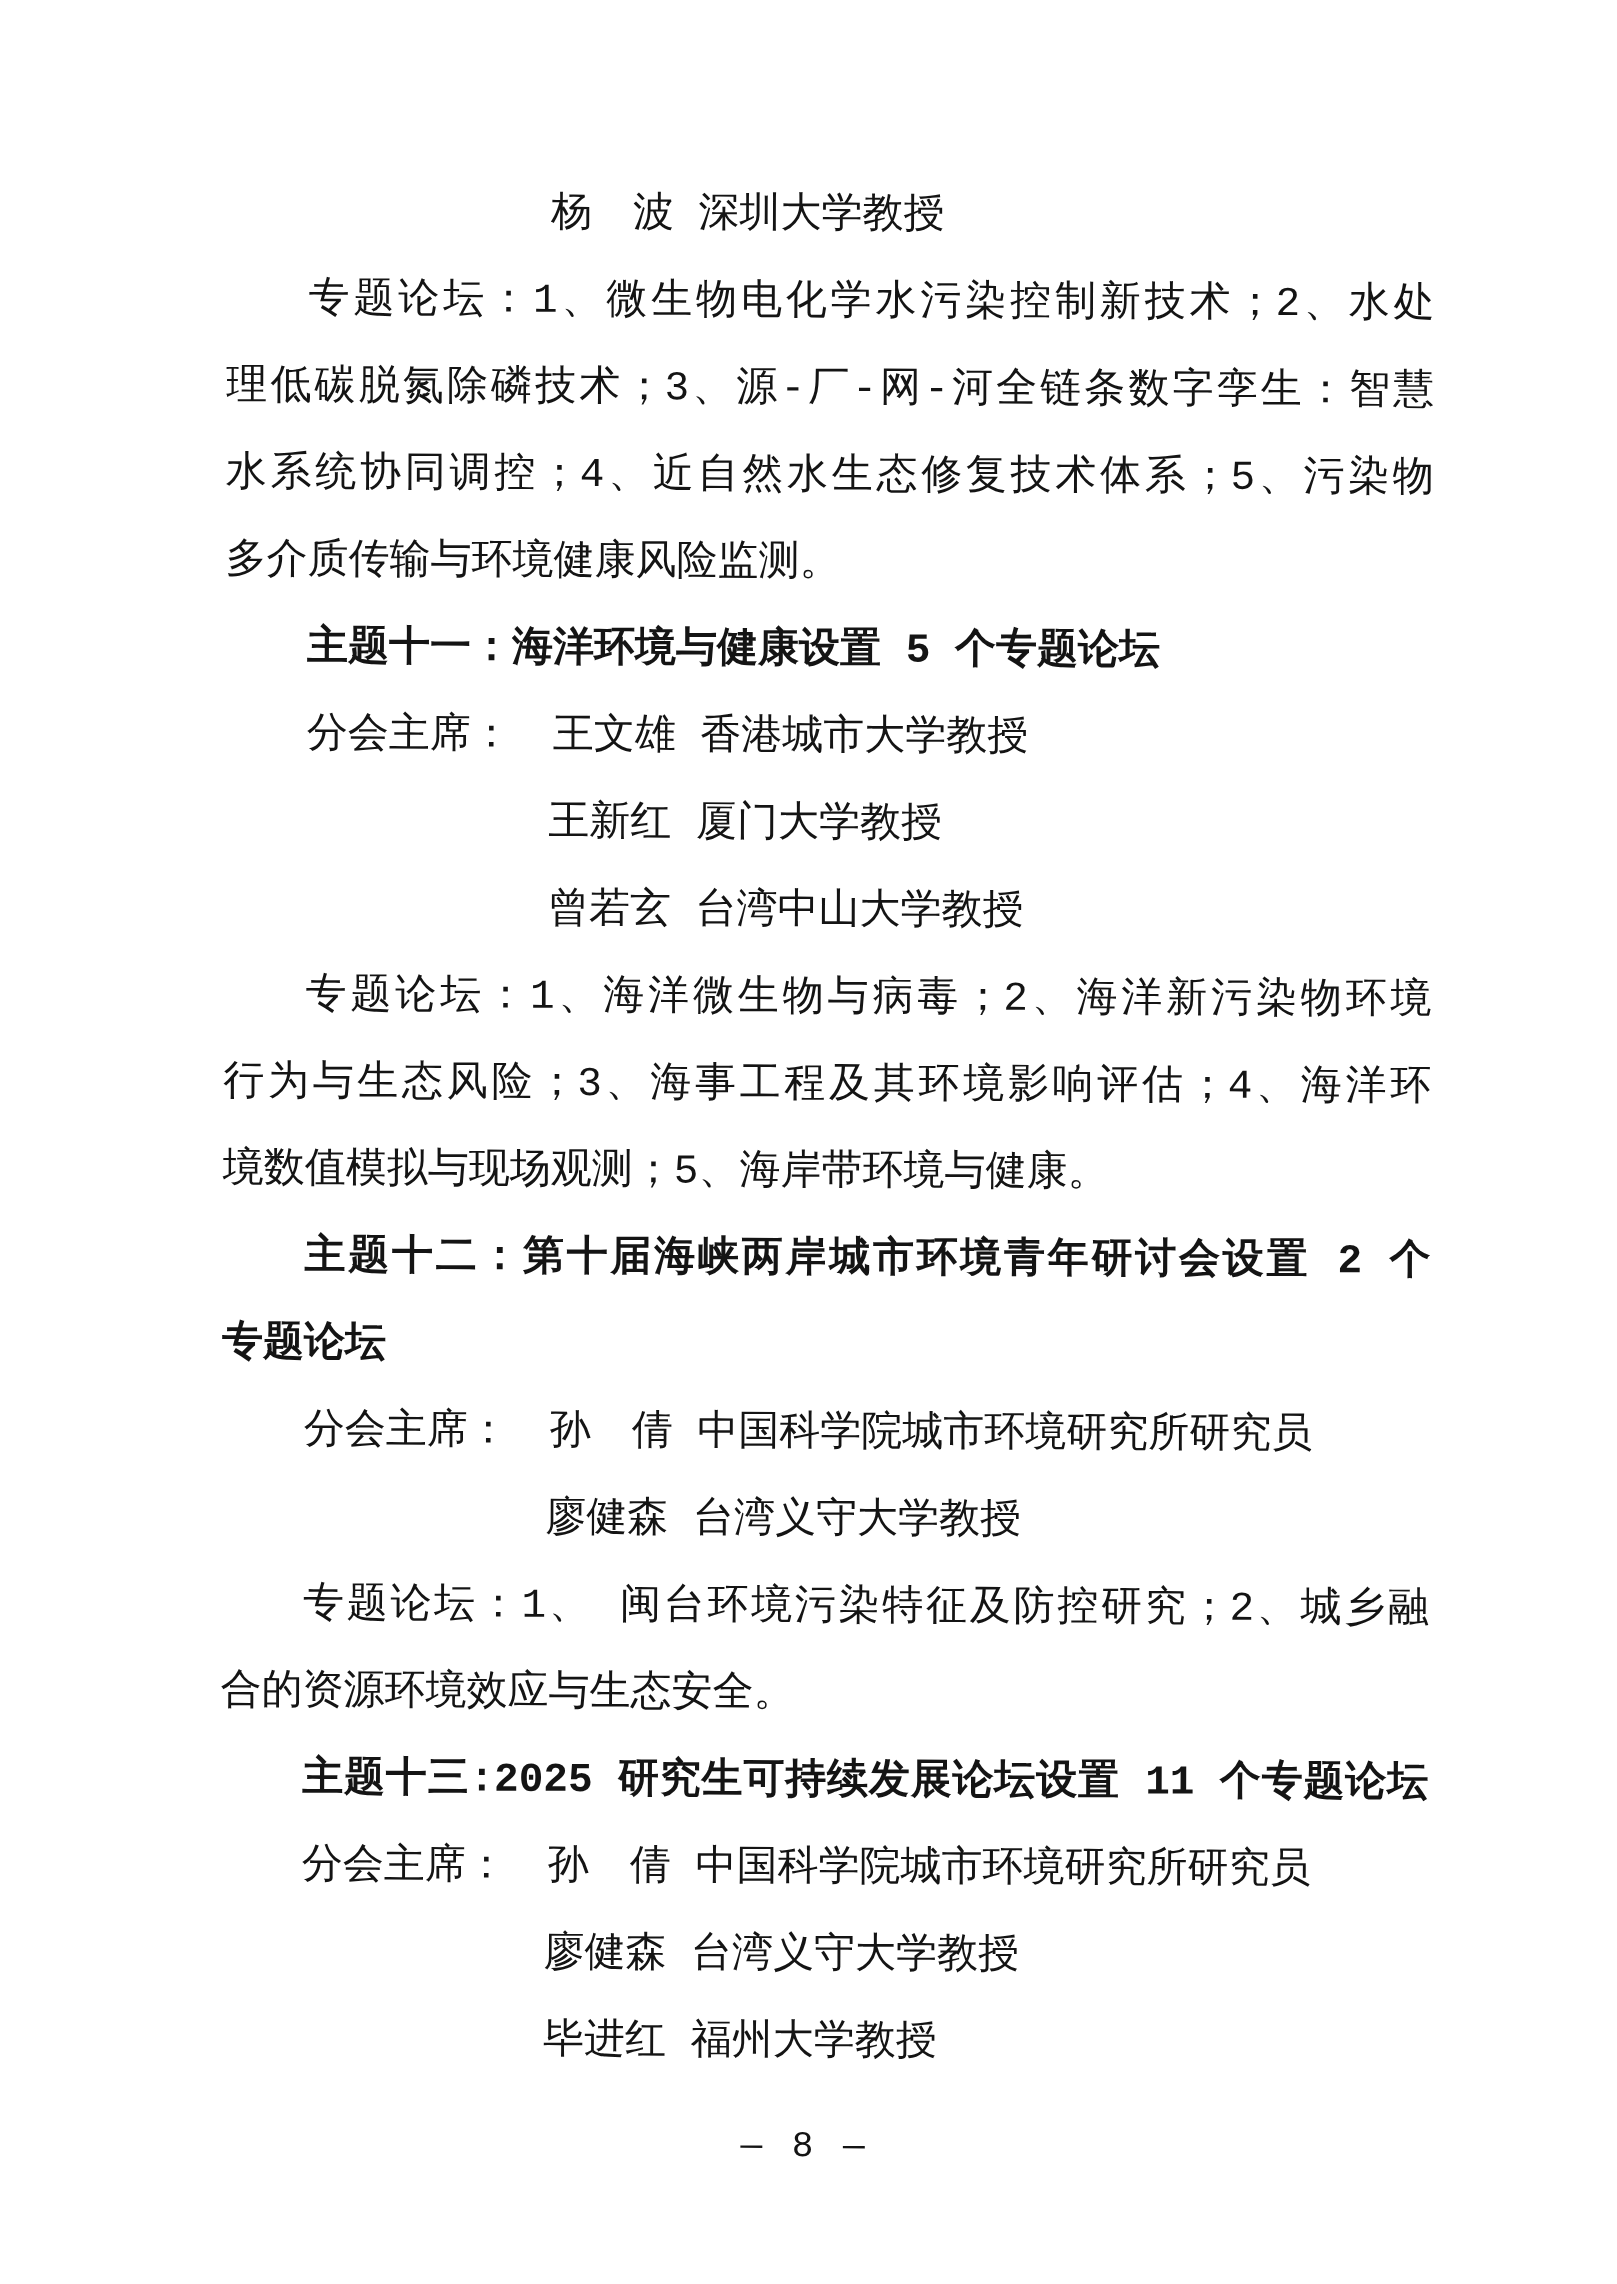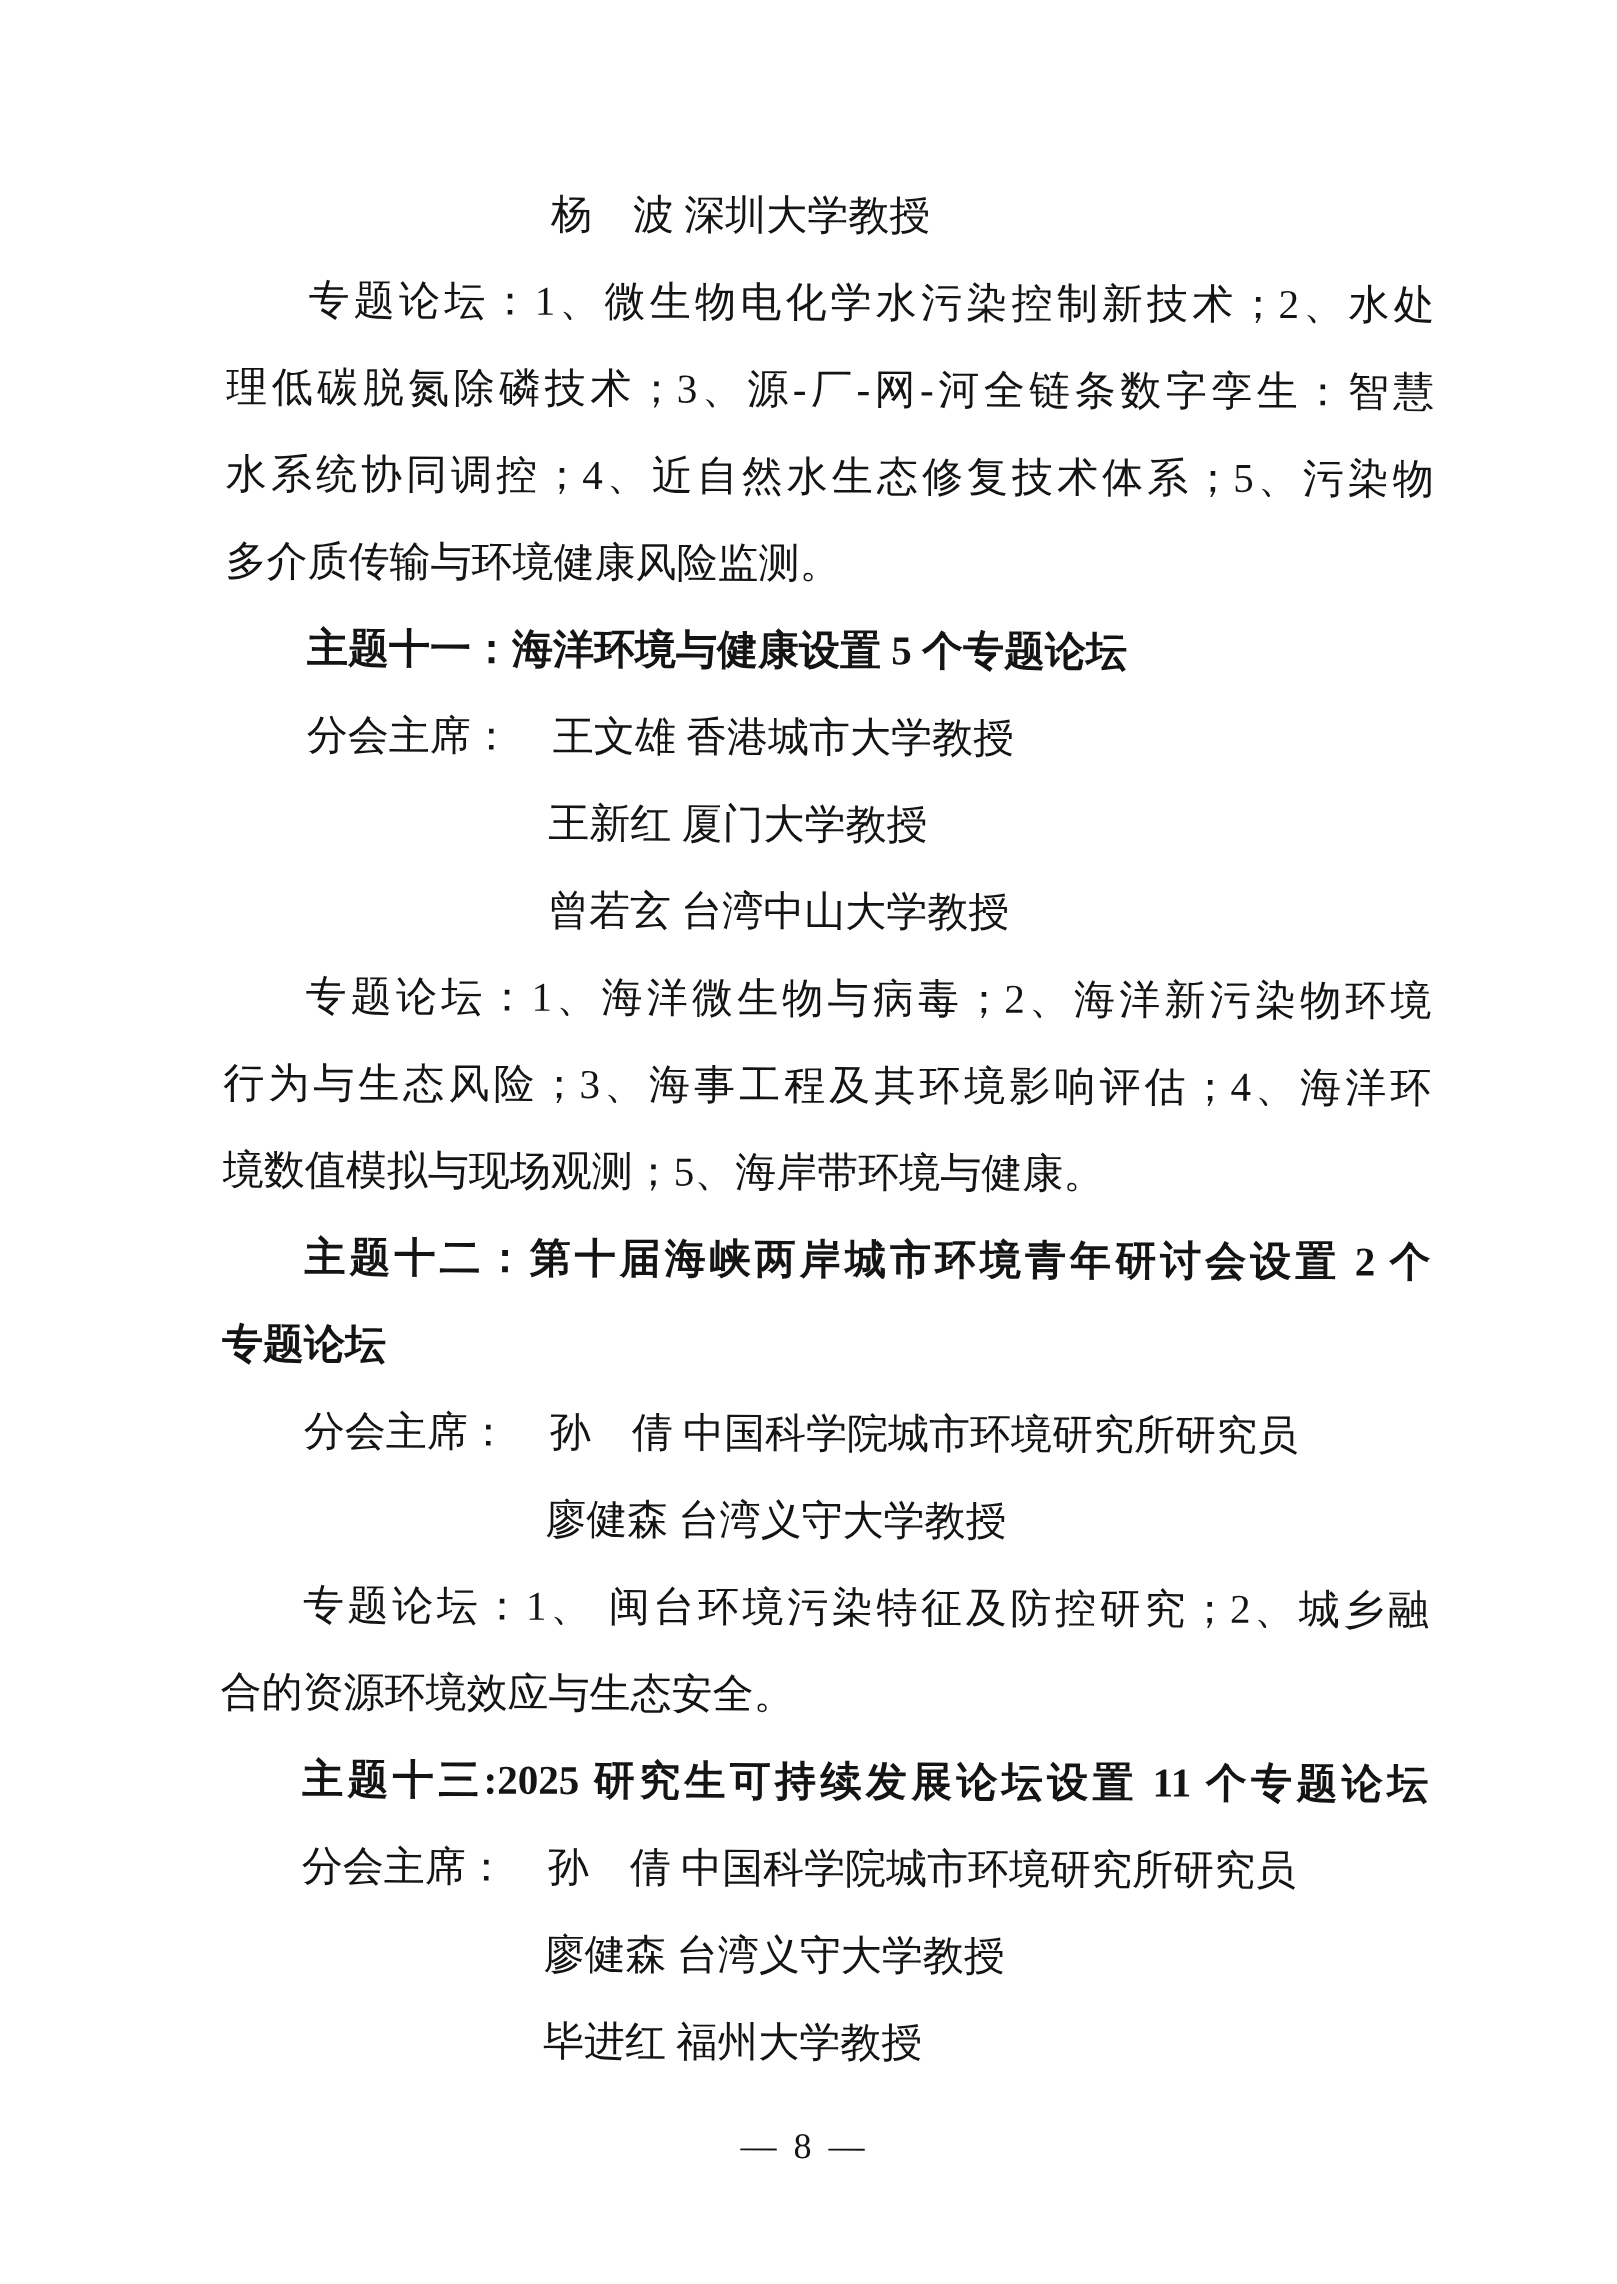--- a/index.html
+++ b/index.html
@@ -6,21 +6,21 @@
     margin: 0;
     padding: 0;
     background: #ffffff;
   }
   #page {
     position: relative;
     width: 1618px;
     height: 2284px;
     background: #ffffff;
     overflow: hidden;
-    font-family: Liberation Serif, serif;
+    font-family: Liberation Mono, monospace;
     color: #141414;
   }
   
   #scan-rotate {
     position: absolute;
     inset: 0;
     transform: rotate(0.25deg);
     transform-origin: 50% 50%;
   }
   #text-block {

